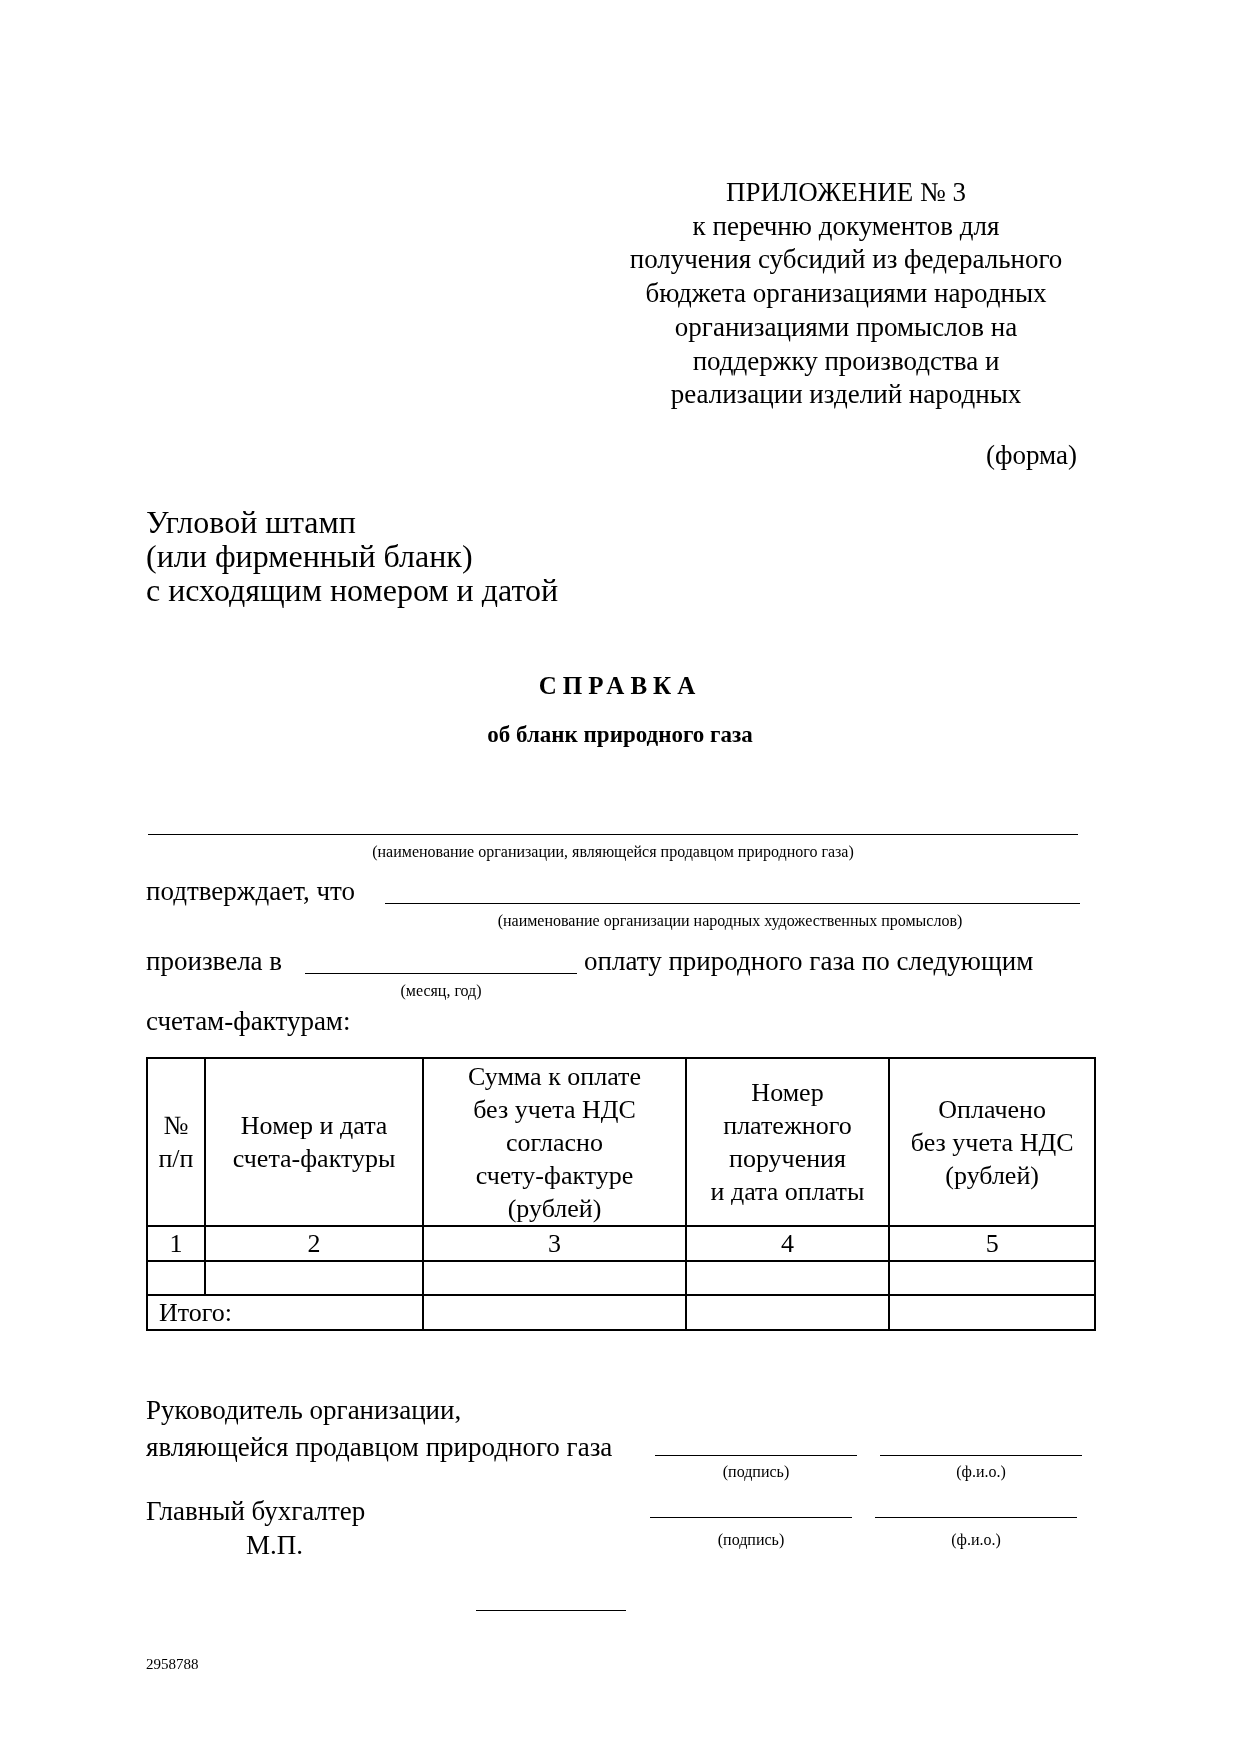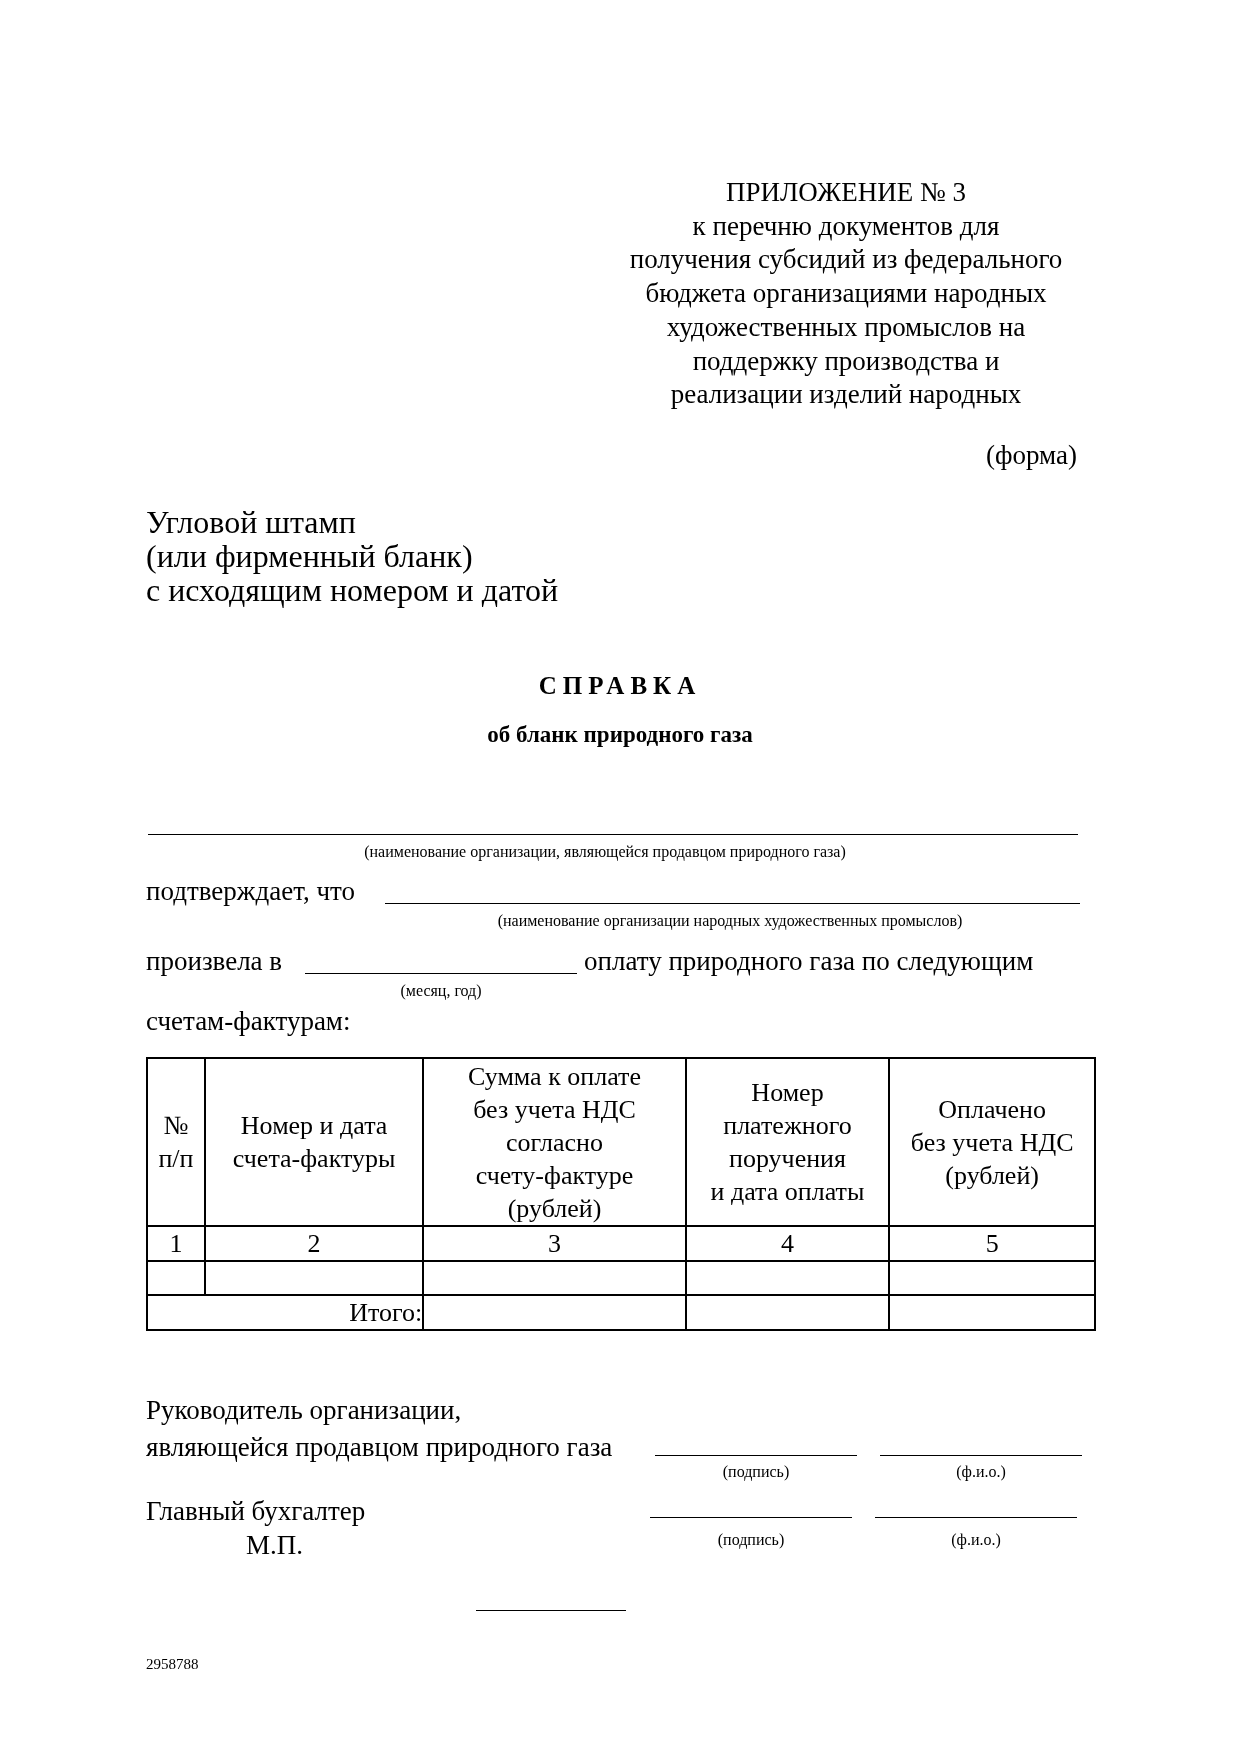--- a/index.html
+++ b/index.html
@@ -17,49 +17,49 @@
   .subtitle { left: 0; width: 1240px; text-align: center; top: 722px; font-size: 23px; font-weight: bold; }
   .hline { position: absolute; border-top: 1.5px solid #000; height: 0; }
   .cap { text-align: center; }
   table.inv { position: absolute; left: 146px; top: 1057px; width: 950px; border-collapse: collapse; }
   table.inv td { border: 2px solid #000; text-align: center; vertical-align: middle; padding: 0;
                  font-size: 26px; line-height: 33px; }
   table.inv tr.head td { height: 166px; }
   table.inv tr.nums td { height: 32px; }
   table.inv tr.blank td { height: 32px; }
   table.inv tr.total td { height: 32px; }
-  table.inv td.left { text-align: right; padding-left: 1px; }
+  table.inv td.left { text-align: left; padding-left: 11px; }
   .docnum { left: 146px; top: 1656px; font-size: 15px; }
 </style>
 </head>
 <body>
 
 <div class="abs appendix">
   <div>ПРИЛОЖЕНИЕ № 3</div>
   <div>к перечню документов для</div>
   <div>получения субсидий из федерального</div>
   <div>бюджета организациями народных</div>
-  <div>художественных промыслов на</div>
+  <div>организациями промыслов на</div>
   <div>поддержку производства и</div>
   <div>реализации изделий народных</div>
 </div>
 
 <div class="abs txt forma">(форма)</div>
 
 <div class="abs stamp">
   <div>Угловой штамп</div>
   <div>(или фирменный бланк)</div>
   <div>с исходящим номером и датой</div>
 </div>
 
 <div class="abs title">СПРАВКА</div>
 <div class="abs subtitle">об бланк природного газа</div>
 
 <div class="hline" style="left:148px; top:834px; width:930px;"></div>
-<div class="abs small cap" style="left:140px; width:930px; top:843px;">(наименование организации, являющейся продавцом природного газа)</div>
+<div class="abs small cap" style="left:148px; width:930px; top:843px;">(наименование организации, являющейся продавцом природного газа)</div>
 
 <div class="abs txt" style="left:146px; top:874px;">подтверждает, что</div>
 <div class="hline" style="left:385px; top:903px; width:695px;"></div>
 <div class="abs small cap" style="left:400px; width:660px; top:912px;">(наименование организации народных художественных промыслов)</div>
 
 <div class="abs txt" style="left:146px; top:944px;">произвела в</div>
 <div class="hline" style="left:305px; top:973px; width:272px;"></div>
 <div class="abs txt" style="left:584px; top:944px;">оплату природного газа по следующим</div>
 <div class="abs small cap" style="left:305px; width:272px; top:982px;">(месяц, год)</div>
 

